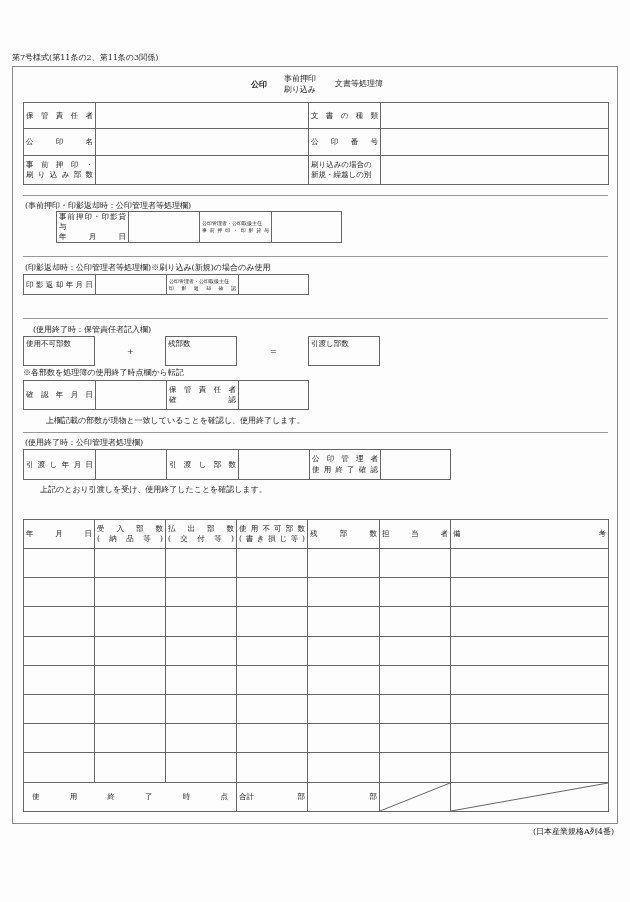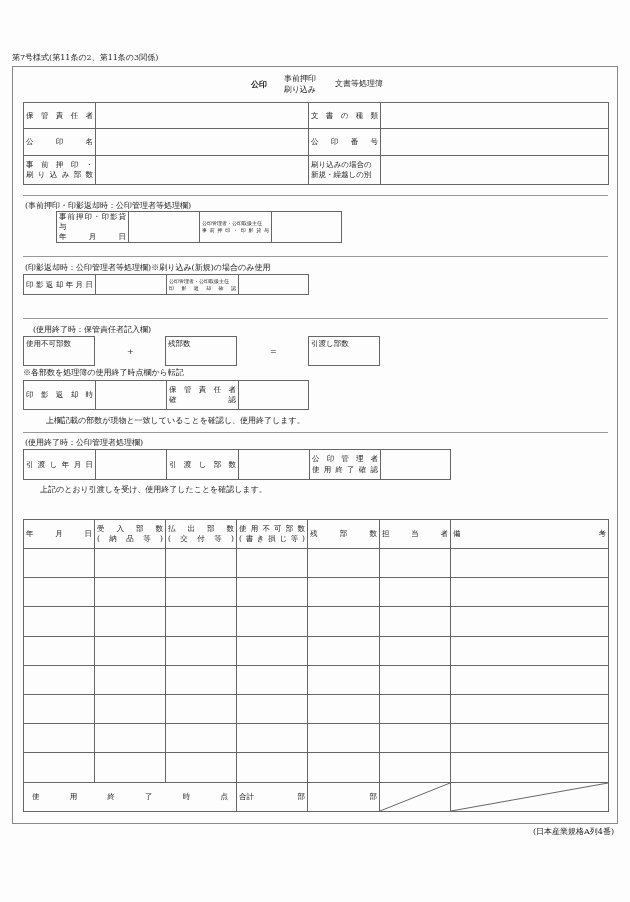--- a/index.html
+++ b/index.html
@@ -132,21 +132,21 @@
 <div class="abs sm" style="left:23px;top:369px;">※各部数を処理簿の使用終了時点欄から転記</div>
 <table class="grid" style="left:23px;top:380px;width:285px;">
   <colgroup>
       <col style="width:72px">
       <col style="width:71px">
       <col style="width:72px">
       <col style="width:70px">
     </colgroup>
   <tbody>
       <tr style="height:29px">
-    <td class="jl">印影返却時</td>
+    <td class="jl">確認年月日</td>
     <td></td>
     <td class="two-line">
       <div class="jl">保管責任者</div>
       <div class="jl">確　　　認</div>
     </td>
     <td></td>
   </tr>
 </tbody>
   </table>
 <div class="abs sm" style="left:46px;top:417px;">上欄記載の部数が現物と一致していることを確認し、使用終了します。</div>

